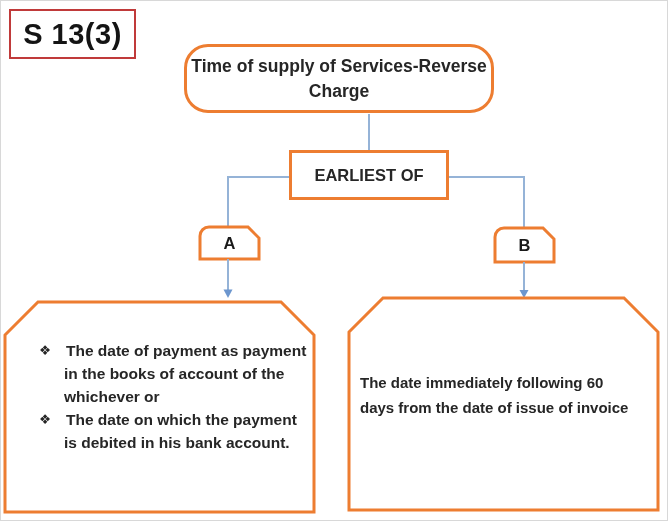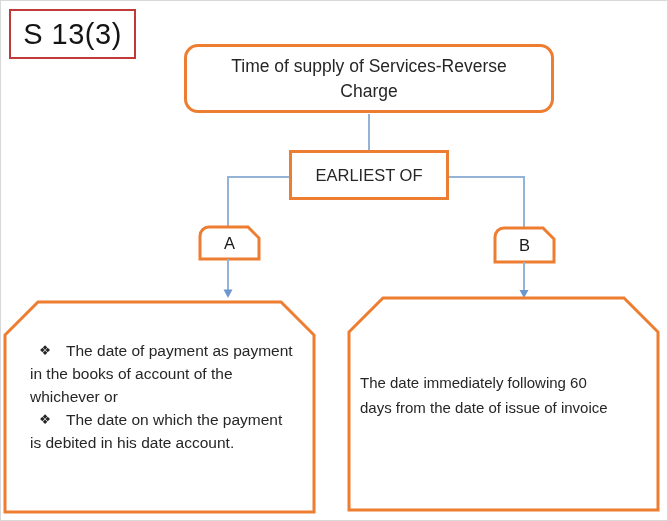--- a/index.html
+++ b/index.html
@@ -1,31 +1,31 @@
 <!DOCTYPE html>
 <html><head>
 <meta charset="utf-8">
 <style>
   html,body{margin:0;padding:0;background:#ffffff;}
   .container{
     position:relative;width:668px;height:521px;background:#ffffff;
     border:1px solid #d8d8d8;box-sizing:border-box;overflow:hidden;
-    font-family:"Liberation Sans","DejaVu Sans",sans-serif;color:#262626;
+    font-family:"Liberation Sans","DejaVu Sans",sans-serif;color:#262626;font-weight:bold;
   }
   svg.shape-layer{position:absolute;left:0;top:0;width:668px;height:521px;}
 
   .badge{
     position:absolute;left:8px;top:8px;width:127px;height:50px;
     border:2.5px solid #C03A3A;box-sizing:border-box;background:#ffffff;
     display:flex;align-items:center;justify-content:center;
     font-size:29px;color:#141414;letter-spacing:0.5px;
   }
   .title-box{
-    position:absolute;left:183px;top:43px;width:370px;height:69px;
-    border:3px solid #ED7D31;border-radius:14px;box-sizing:border-box;background:#ffffff;
+    position:absolute;left:183px;top:43px;width:310px;height:69px;
+    border:3px solid #ED7D31;border-radius:24px;box-sizing:border-box;background:#ffffff;
     display:flex;flex-direction:column;align-items:center;justify-content:center;
     font-size:17.5px;line-height:25px;text-align:center;
   }
   .decision-box{
     position:absolute;left:288px;top:149px;width:160px;height:50px;
     border:3px solid #ED7D31;box-sizing:border-box;background:#ffffff;
     display:flex;align-items:center;justify-content:center;
     font-size:16.5px;
   }
   .branch-label{
@@ -38,21 +38,21 @@
   .left-text{
     position:absolute;left:29px;top:338px;width:296px;
     font-size:15.5px;line-height:23px;white-space:nowrap;
   }
   .row{display:flex;}
   .row.b{margin-left:9px;}
   .row.b .marker{
     width:27px;flex:none;font-family:"DejaVu Sans",sans-serif;
     font-size:13.5px;line-height:23px;color:#262626;
   }
-  .row.c{}
+  .row.c{margin-left:34px;}
   .row.f{margin-left:0;}
 
   .right-text{
     position:absolute;left:359px;top:370px;width:296px;
     font-size:15px;line-height:24.5px;white-space:nowrap;
   }
 </style>
 </head>
 <body>
 
@@ -103,21 +103,21 @@
       <span>in the books of account of the</span>
     </div>
     <div class="row c">
       <span>whichever or</span>
     </div>
     <div class="row b">
       <span class="marker">❖</span>
       <span>The date on which the payment</span>
     </div>
     <div class="row c">
-      <span>is debited in his date account.</span>
+      <span>is debited in his bank account.</span>
     </div>
   </div>
 
   <div class="right-text">
     <div>The date immediately following 60</div>
     <div>days from the date of issue of invoice</div>
   </div>
 
 </div>
 

